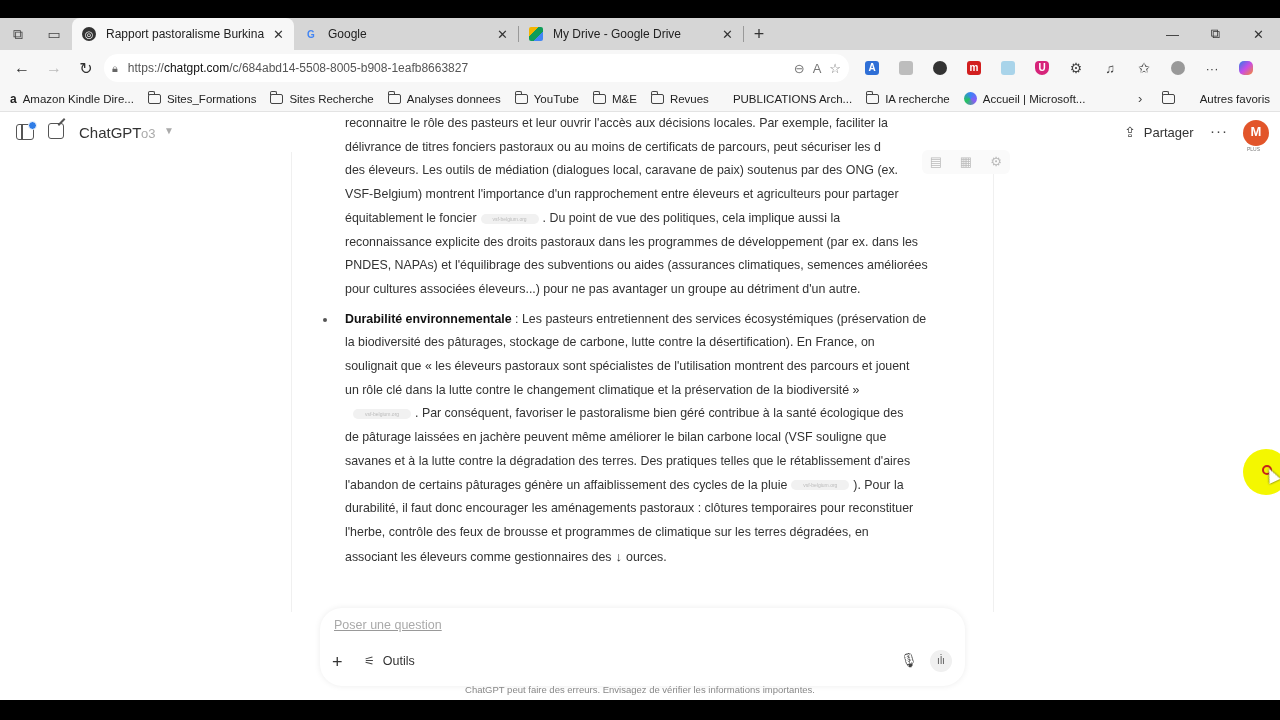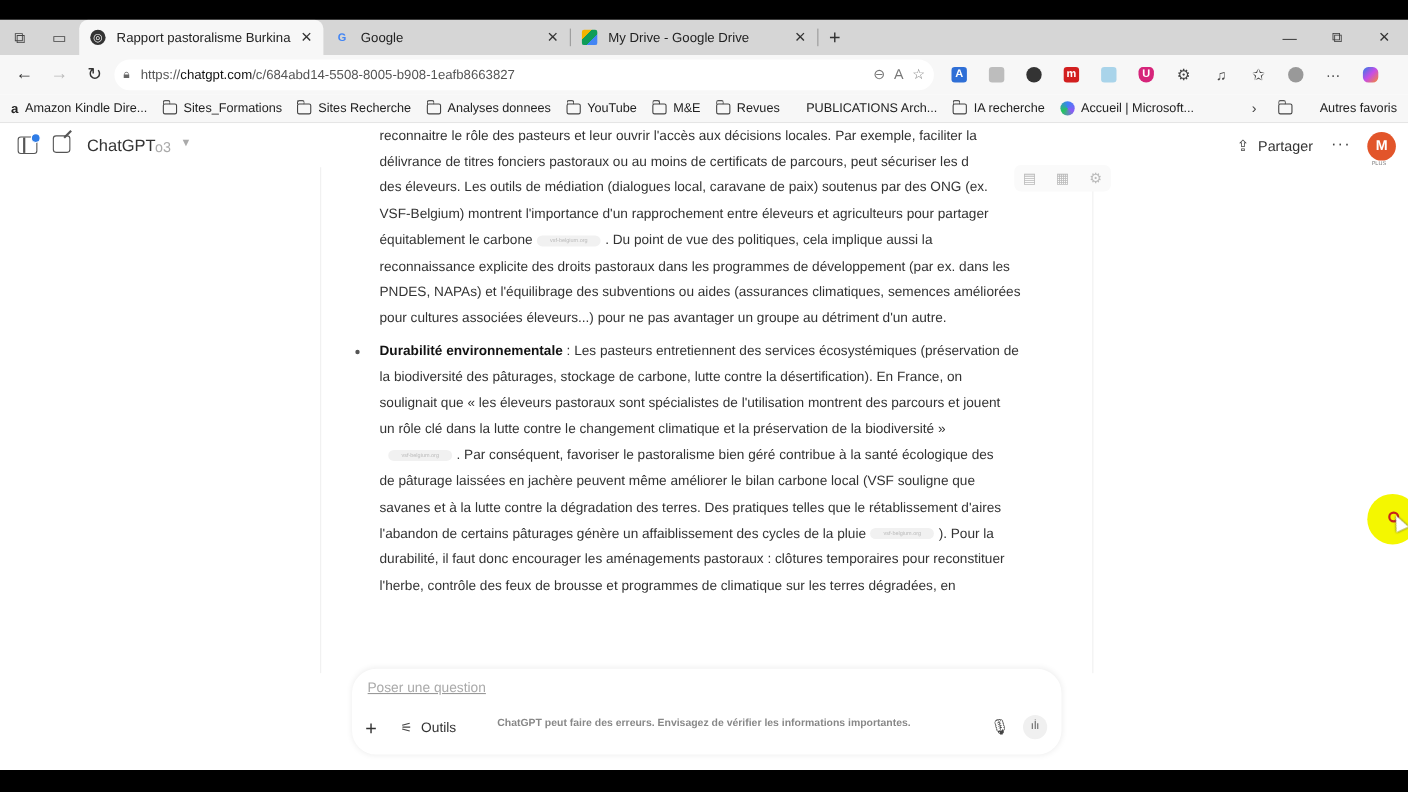--- a/index.html
+++ b/index.html
@@ -228,37 +228,38 @@
   <div class="app">
     <div class="divider-l"></div>
     <div class="divider-r"></div>
 
     <div class="content">
       <div class="para">
         <div>reconnaitre le rôle des pasteurs et leur ouvrir l'accès aux décisions locales. Par exemple, faciliter la</div>
         <div>délivrance de titres fonciers pastoraux ou au moins de certificats de parcours, peut sécuriser les d</div>
         <div>des éleveurs. Les outils de médiation (dialogues local, caravane de paix) soutenus par des ONG (ex.</div>
         <div>VSF-Belgium) montrent l'importance d'un rapprochement entre éleveurs et agriculteurs pour partager</div>
-        <div><span>équitablement le carbone</span><span class="cite">vsf-belgium.org</span><span>. Du point de vue des politiques, cela implique aussi la</span></div>
+        <div><span>équitablement le foncier</span><span class="cite">vsf-belgium.org</span><span>. Du point de vue des politiques, cela implique aussi la</span></div>
         <div>reconnaissance explicite des droits pastoraux dans les programmes de développement (par ex. dans les</div>
         <div>PNDES, NAPAs) et l'équilibrage des subventions ou aides (assurances climatiques, semences améliorées</div>
         <div>pour cultures associées éleveurs...) pour ne pas avantager un groupe au détriment d'un autre.</div>
       </div>
       <div class="bullet-item">
         <span class="bullet-dot"></span>
         <div><b>Durabilité environnementale</b><span> : Les pasteurs entretiennent des services écosystémiques (préservation de</span></div>
         <div>la biodiversité des pâturages, stockage de carbone, lutte contre la désertification). En France, on</div>
         <div>soulignait que « les éleveurs pastoraux sont spécialistes de l'utilisation montrent des parcours et jouent</div>
         <div>un rôle clé dans la lutte contre le changement climatique et la préservation de la biodiversité »</div>
         <div><span class="cite" style="margin-left:8px;">vsf-belgium.org</span><span>. Par conséquent, favoriser le pastoralisme bien géré contribue à la santé écologique des</span></div>
         <div>de pâturage laissées en jachère peuvent même améliorer le bilan carbone local (VSF souligne que</div>
         <div>savanes et à la lutte contre la dégradation des terres. Des pratiques telles que le rétablissement d'aires</div>
         <div><span>l'abandon de certains pâturages génère un affaiblissement des cycles de la pluie</span><span class="cite">vsf-belgium.org</span><span>). Pour la</span></div>
         <div>durabilité, il faut donc encourager les aménagements pastoraux : clôtures temporaires pour reconstituer</div>
         <div>l'herbe, contrôle des feux de brousse et programmes de climatique sur les terres dégradées, en</div>
+        <div><span>associant les éleveurs comme gestionnaires des</span><span class="scroll-arrow">↓</span><span>ources.</span></div>
       </div>
     </div>
 
     <div class="app-header">
       <span class="sidebar-toggle"></span>
       <span class="new-chat"></span>
       <span class="model-name">ChatGPT</span>
       <span class="model-ver">o3</span>
       <span class="model-chev">▼</span>
       <div class="float-tools">
@@ -280,19 +281,19 @@
     <div class="composer">
       <input class="composer-input" type="text" placeholder="Poser une question" style="">
       <span class="plus-btn">+</span>
       <div class="tools-btn">
         <span class="ico">⚟</span>
         <span>Outils</span>
       </div>
       <span class="mic-btn">🎙︎</span>
       <span class="voice-btn">ıl̇ı</span>
     </div>
-    <div class="disclaimer" style="top:540px;font-weight:bold;">ChatGPT peut faire des erreurs. Envisagez de vérifier les informations importantes.</div>
+    <div class="disclaimer" style="top:572px;">ChatGPT peut faire des erreurs. Envisagez de vérifier les informations importantes.</div>
 
     <div class="cursor-hl" style="top:337px;"></div>
     <div class="cursor-ring" style="top:353px;"></div>
     <div class="cursor-arrow" style="top:356px;"></div>
   </div>
 </div>
 
 </body></html>

